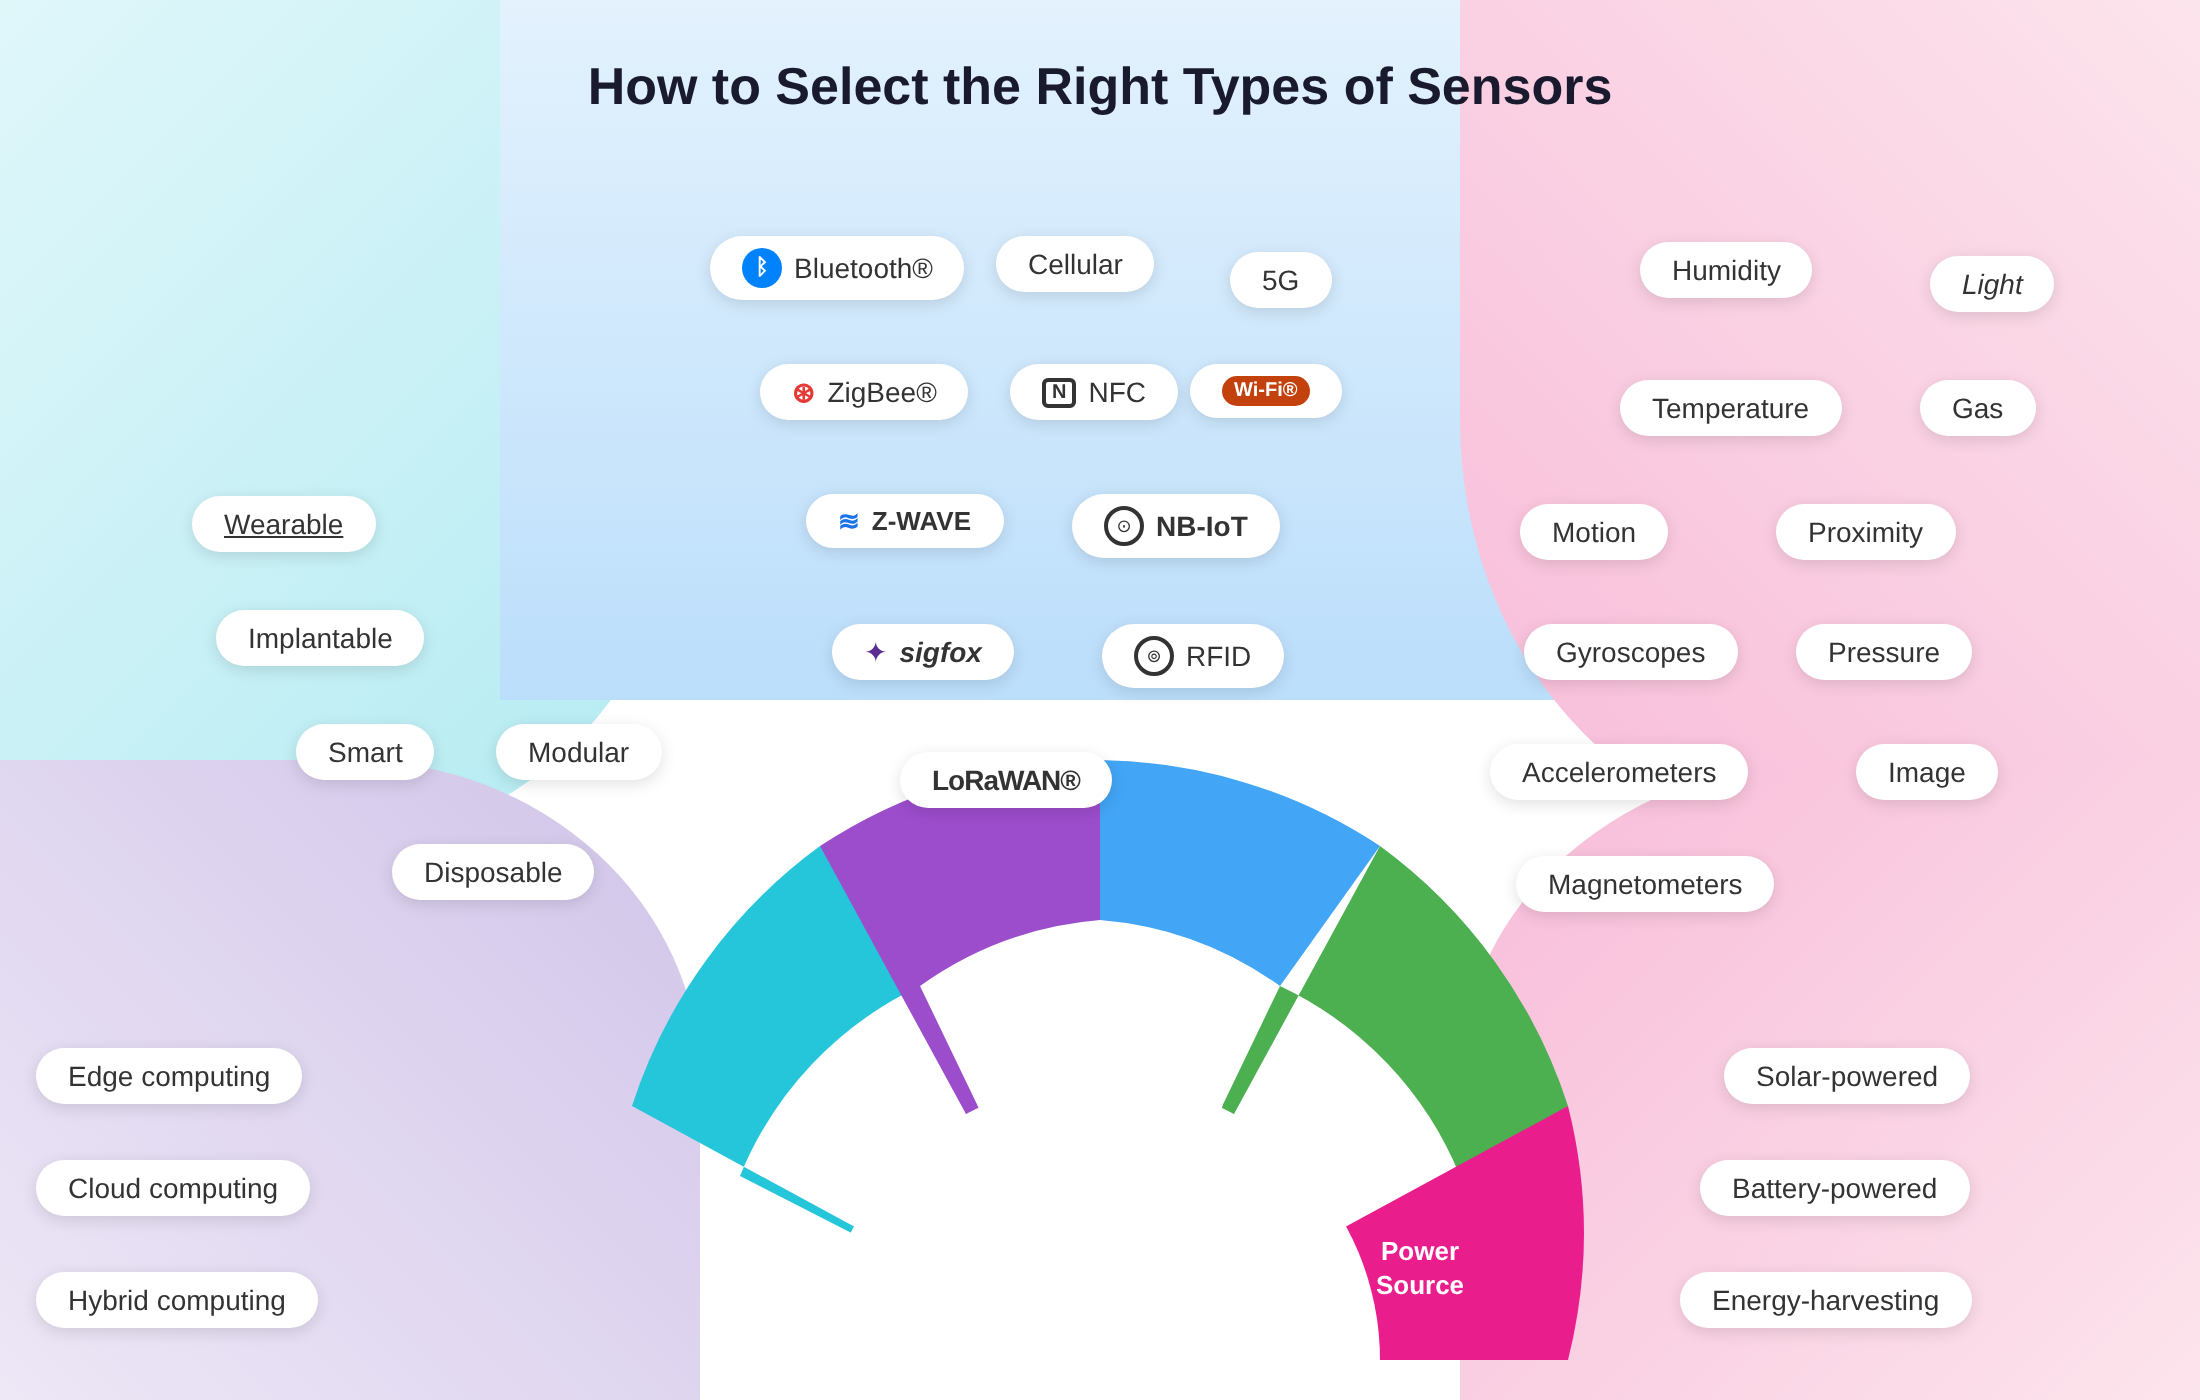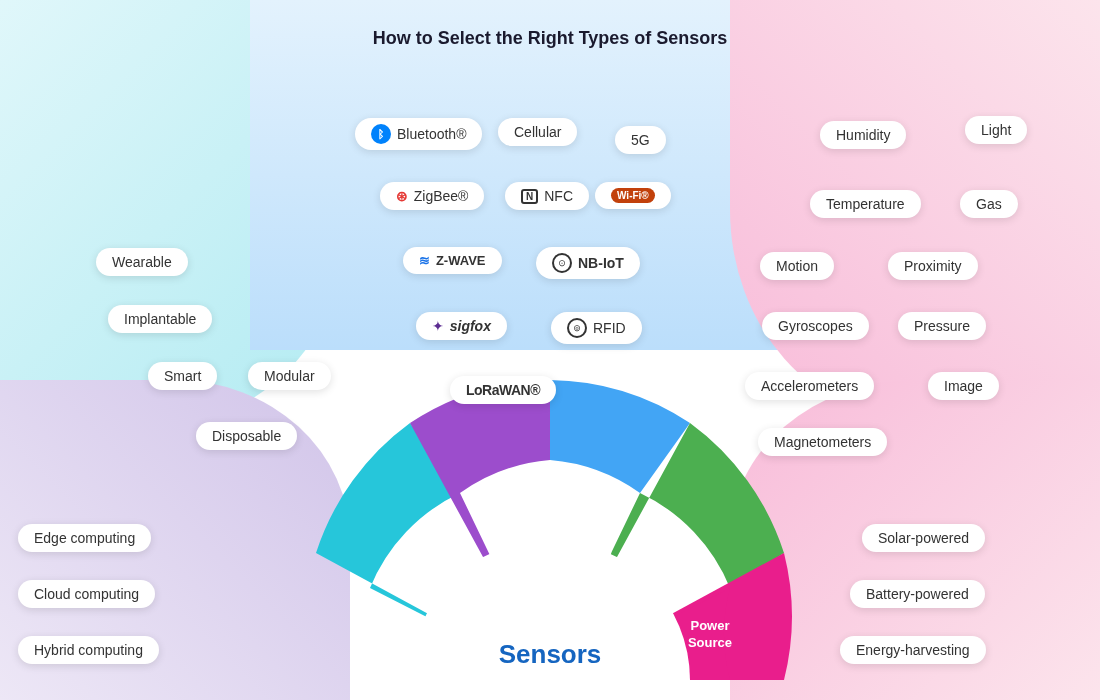--- a/index.html
+++ b/index.html
@@ -52,21 +52,21 @@
       border-radius: 50% 0 0 0;
       z-index: 0;
     }
 
     
     .title {
       position: absolute;
       top: 28px;
       left: 0; right: 0;
       text-align: center;
-      font-size: 18px;
+      font-size: 26px;
       font-weight: 800;
       color: #1a1a2e;
       z-index: 10;
     }
 
     
     .pill {
       position: absolute;
       background: white;
       border-radius: 50px;
@@ -148,21 +148,20 @@
     <text x="210" y="210" text-anchor="middle" fill="white" font-size="13" font-weight="600">Processing</text>
     <text x="210" y="227" text-anchor="middle" fill="white" font-size="13" font-weight="600">Technology</text>
 
     <text x="370" y="210" text-anchor="middle" fill="white" font-size="13" font-weight="600">Sensing</text>
     <text x="370" y="227" text-anchor="middle" fill="white" font-size="13" font-weight="600">Technology</text>
 
     <text x="420" y="270" text-anchor="middle" fill="white" font-size="13" font-weight="600">Power</text>
     <text x="420" y="287" text-anchor="middle" fill="white" font-size="13" font-weight="600">Source</text>
   </svg>
 
-  <div class="center-label">Sensors</div>
 </div>
 
 <div class="pill" style="top:118px; left:355px;">
   <span style="display:inline-flex;align-items:center;justify-content:center;width:20px;height:20px;background:#0082FC;border-radius:50%;color:white;font-size:11px;font-weight:bold;">ᛒ</span>
   <span>Bluetooth®</span>
 </div>
 
 <div class="pill" style="top:118px; left:498px;">
   <span>Cellular</span>
 </div>
@@ -202,40 +201,40 @@
 
 <div class="pill" style="top:312px; left:551px;">
   <span style="border:2px solid #333;border-radius:50%;width:20px;height:20px;display:inline-flex;align-items:center;justify-content:center;font-size:9px;">⊚</span>
   <span>RFID</span>
 </div>
 
 <div class="pill" style="top:376px; left:450px;">
   <span style="font-weight:800;font-size:14px;letter-spacing:-0.5px;">LoRaWAN®</span>
 </div>
 
-<div class="pill" style="top:248px; left:96px;">
+<div class="pill" style="top:248px; left:96px;text-decoration:underline;">
   <span>Wearable</span>
 </div>
 <div class="pill" style="top:305px; left:108px;">
   <span>Implantable</span>
 </div>
 <div class="pill" style="top:362px; left:148px;justify-content:center;">
   <span>Smart</span>
 </div>
 <div class="pill" style="top:362px; left:248px;">
   <span>Modular</span>
 </div>
 <div class="pill" style="top:422px; left:196px;">
   <span>Disposable</span>
 </div>
 
 <div class="pill" style="top:121px; left:820px;">
   <span>Humidity</span>
 </div>
-<div class="pill" style="top:116px; left:965px;">
+<div class="pill" style="top:128px; left:965px;font-style:italic;">
   <span>Light</span>
 </div>
 <div class="pill" style="top:190px; left:810px;">
   <span>Temperature</span>
 </div>
 <div class="pill" style="top:190px; left:960px;">
   <span>Gas</span>
 </div>
 <div class="pill" style="top:252px; left:760px;">
   <span>Motion</span>

